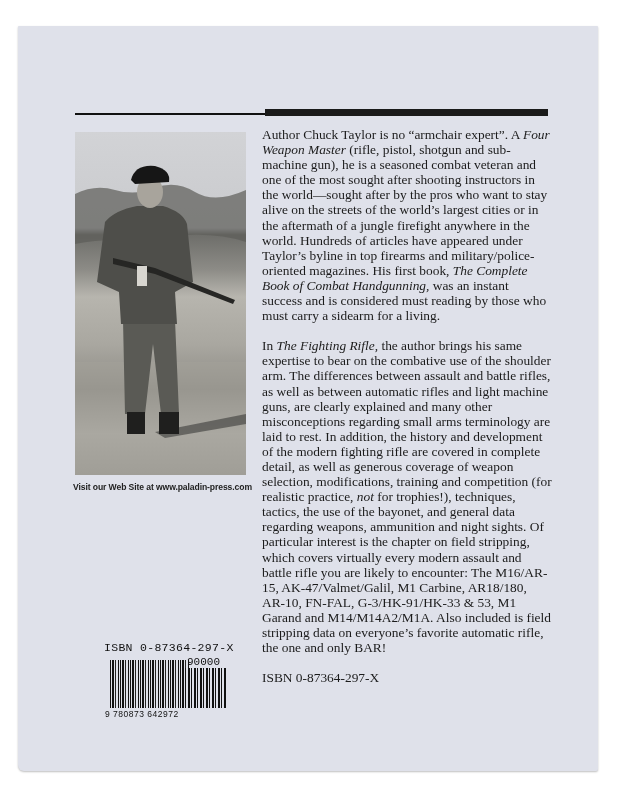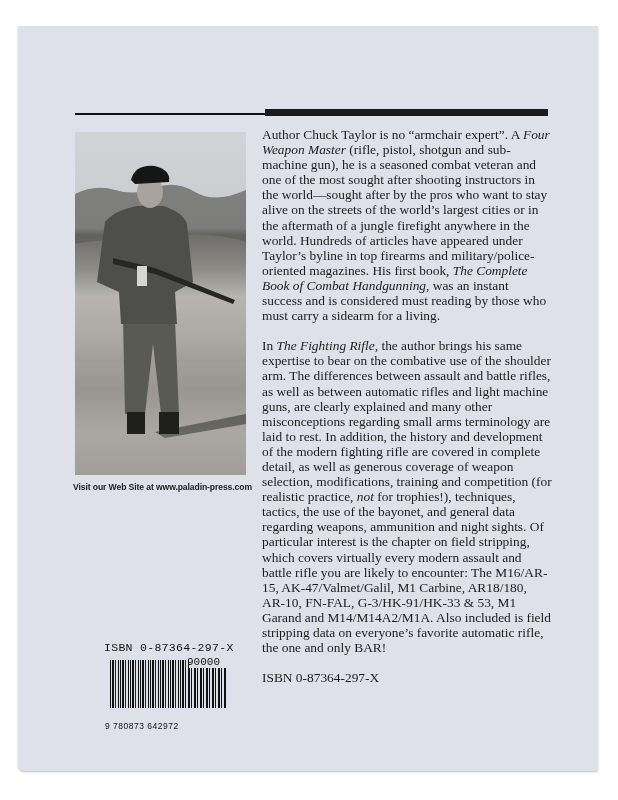--- a/index.html
+++ b/index.html
@@ -13,21 +13,21 @@
   .caption{position:absolute;left:73px;top:482px;width:180px;font-family:"Liberation Sans",sans-serif;font-weight:bold;font-size:8.6px;color:#222;letter-spacing:-0.1px;white-space:nowrap;}
   .textcol{position:absolute;left:262px;top:127px;width:290px;font-size:13.4px;line-height:15.1px;color:#1b1b1b;}
   .textcol p{margin:0 0 15px 0;}
   .textcol i{font-style:italic;}
   .isbn-top{position:absolute;left:104px;top:641px;font-family:"Liberation Mono",monospace;font-size:11.5px;color:#111;letter-spacing:0.3px;}
   .barcode{position:absolute;left:110px;top:660px;width:79px;height:48px;
     background:repeating-linear-gradient(90deg,#111 0 1px,#dfe1ea 1px 2px,#111 2px 4px,#dfe1ea 4px 5px,#222 5px 6px,#dfe1ea 6px 8px,#111 8px 9px,#dfe1ea 9px 10px);}
   .barcode2{position:absolute;left:182px;top:668px;width:44px;height:40px;
     background:repeating-linear-gradient(90deg,#111 0 2px,#dfe1ea 2px 3px,#111 3px 4px,#dfe1ea 4px 6px);}
   .price-code{position:absolute;left:187px;top:656px;font-family:"Liberation Mono",monospace;font-size:11px;color:#111;text-align:center;}
-  .ean{position:absolute;left:105px;top:709px;font-family:"Liberation Sans",sans-serif;font-size:8.5px;color:#111;letter-spacing:0.5px;margin-top:12px;}
+  .ean{position:absolute;left:105px;top:709px;font-family:"Liberation Sans",sans-serif;font-size:8.5px;color:#111;letter-spacing:0.5px;}
   svg{display:block;}
 </style>
 </head>
 <body>
 
 <div class="cover">
 </div>
 
 <div class="rule-thin"></div>
 <div class="rule-thick"></div>

